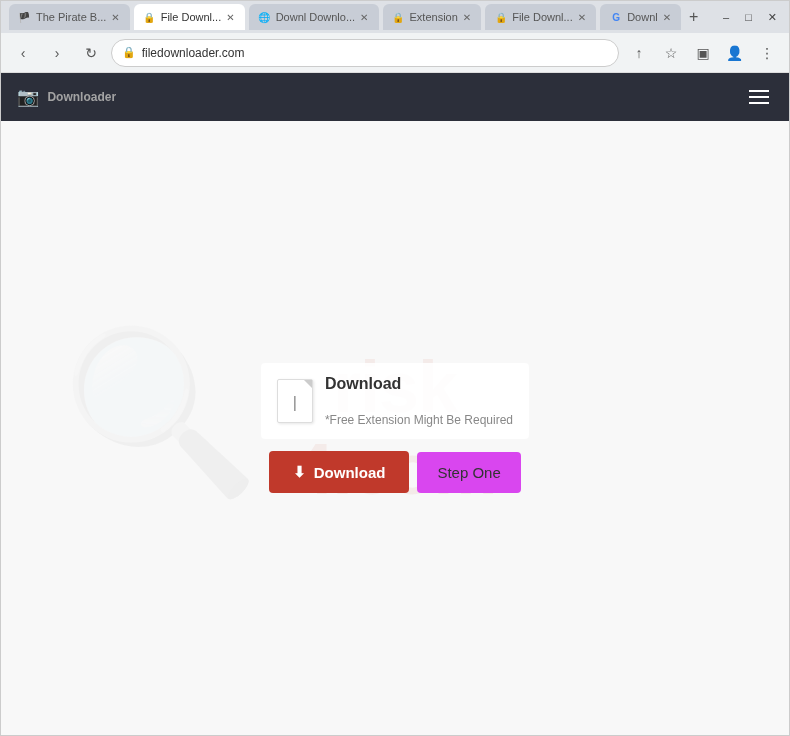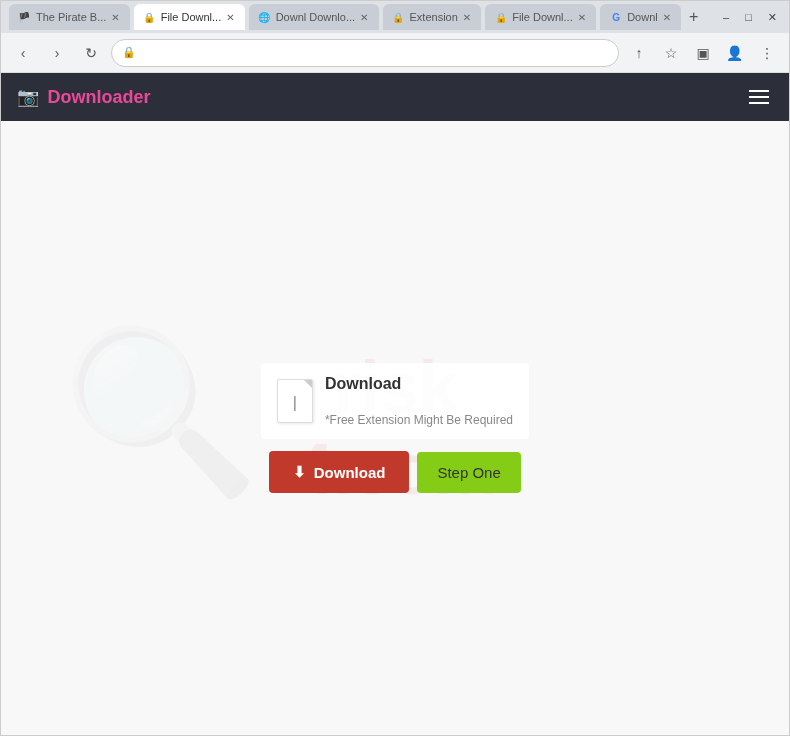--- a/index.html
+++ b/index.html
@@ -148,23 +148,23 @@
       display: flex;
       align-items: center;
       padding: 0 16px;
       color: #fff;
     }
     .app-logo {
       font-size: 18px;
       margin-right: 8px;
     }
     .app-title {
-      font-size: 18px;
+      font-size: 12px;
       font-weight: bold;
-      color: #ec4899;
+      color: #a3a3a3;
     }
     .hamburger {
       margin-left: auto;
       display: flex;
       flex-direction: column;
       gap: 4px;
       cursor: pointer;
       padding: 4px;
     }
     .hamburger-line {
@@ -263,21 +263,21 @@
       padding: 12px 24px;
       font-size: 15px;
       font-weight: bold;
       border-radius: 4px;
       cursor: pointer;
       display: flex;
       align-items: center;
       gap: 8px;
     }
     .btn-step {
-      background: #84cc16;
+      background: #d946ef;
       color: #333;
       border: none;
       padding: 12px 20px;
       font-size: 15px;
       border-radius: 4px;
       cursor: pointer;
     }
   </style>
 </head>
 <body>
@@ -329,20 +329,21 @@
       <span>‹</span>
     </button>
     <button class="nav-btn">
       <span>›</span>
     </button>
     <button class="nav-btn">
       <span>↻</span>
     </button>
     <div class="address-bar">
       <span class="lock-icon">🔒</span>
+      <span class="address-text">filedownloader.com</span>
     </div>
     <div class="nav-actions">
       <button class="nav-action-btn">
         <span>↑</span>
       </button>
       <button class="nav-action-btn">
         <span>☆</span>
       </button>
       <button class="nav-action-btn">
         <span>▣</span>

